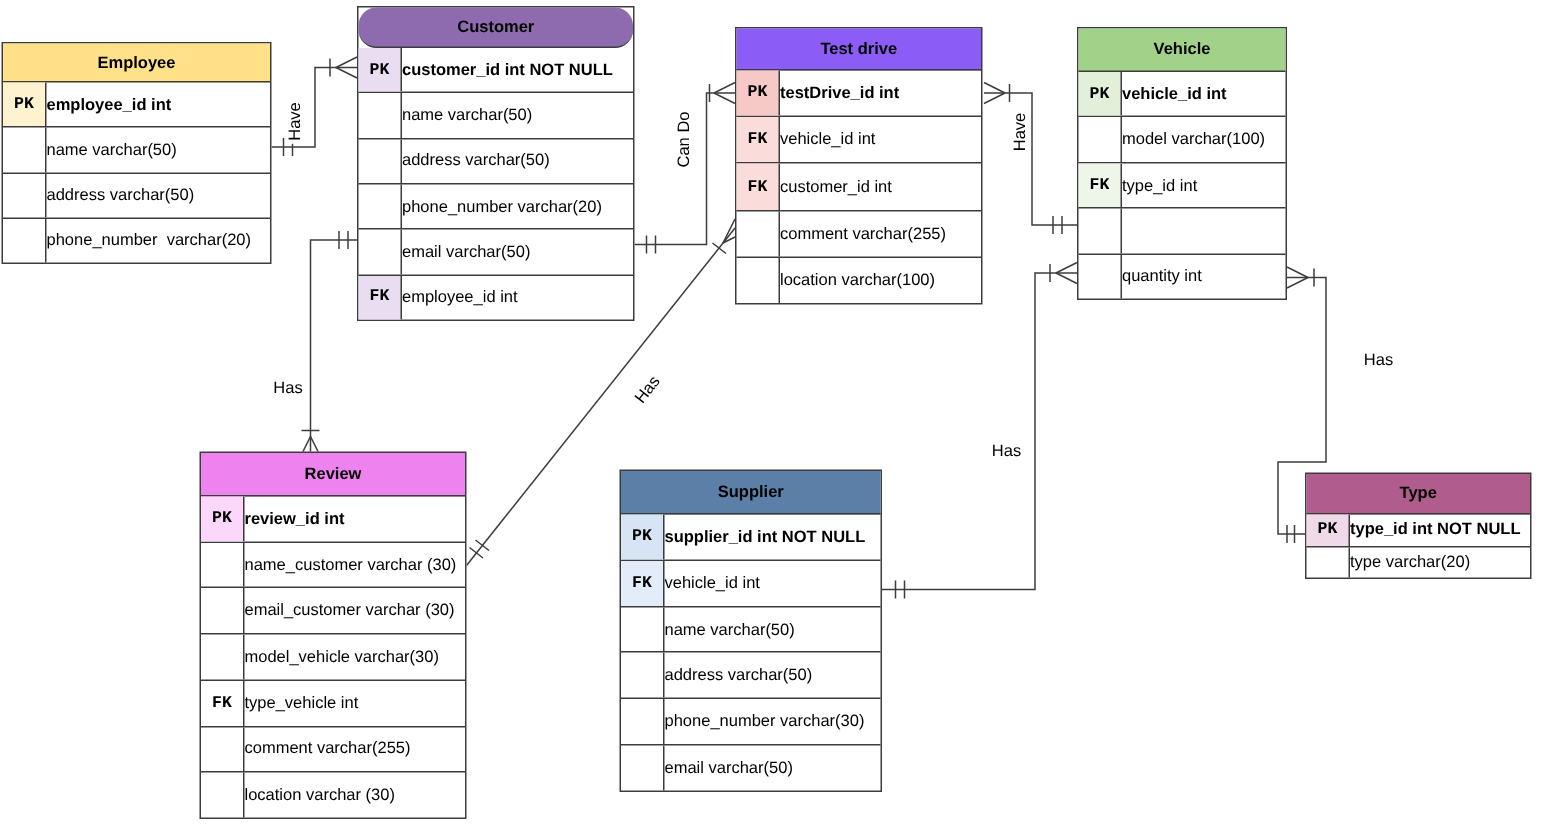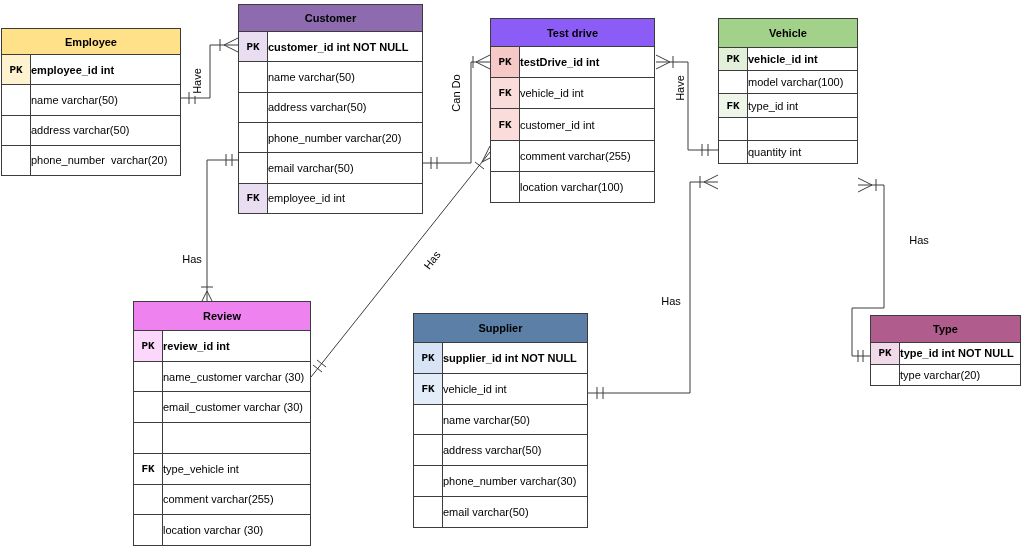--- a/index.html
+++ b/index.html
@@ -18,24 +18,24 @@
   .kc{flex:0 0 28px;display:flex;align-items:center;justify-content:center;
       font-weight:bold;border-right:1px solid #3c3c3c;font-size:11px;font-family:Liberation Mono, monospace;}
   .tc{flex:1 1 auto;display:flex;align-items:center;white-space:pre;overflow:hidden;}
   .rw.pk .tc{font-weight:bold;}
   .rw.pk .kc{background:var(--pk);}
   .rw.fk .kc{background:var(--fk);}
 
   #employee{left:1px;top:28px;width:180px;height:148px;text-align:center;--pk:#fff3cf;--fk:#fff8e3;}
   #employee .hd{height:25px;background:#ffe18a;}
   #customer{left:238px;top:4px;width:185px;height:210px;--pk:#e8ddf1;--fk:#e8ddf1;}
-  #customer .hd{height:26px;background:#8e6bae;}
+  #customer .hd{height:26px;background:#8e6bae;border-radius:12px;}
   #testdrive{left:490px;top:18px;width:165px;height:185px;--pk:#f6c9c7;--fk:#fadcda;}
   #testdrive .hd{height:27px;background:#8b5cf6;}
-  #vehicle{left:718px;top:18px;width:140px;height:146px;--pk:#e2f0da;--fk:#eef6e9;}
+  #vehicle{left:718px;top:18px;width:140px;height:182px;--pk:#e2f0da;--fk:#eef6e9;}
   #vehicle .hd{height:28px;background:#a2d189;}
   #review{left:133px;top:301px;width:178px;height:245px;--pk:#fbd7fb;--fk:#ffffff;}
   #review .hd{height:28px;background:#ee82ee;}
   #supplier{left:413px;top:313px;width:175px;height:215px;--pk:#d6e4f5;--fk:#e3edf9;}
   #supplier .hd{height:28px;background:#5b7fa6;}
   #type{left:870px;top:315px;width:151px;height:71px;--pk:#f0d9e8;--fk:#f0d9e8;}
   #type .hd{height:26px;background:#b05c8c;}
 
   .elabel{position:absolute;z-index:2;background:#ffffff;font-size:11px;color:#000;
           padding:0 2px;white-space:nowrap;transform:translate(-50%,-50%);}
@@ -210,20 +210,21 @@
     <div class="rw">
       <div class="kc"></div>
       <div class="tc">name_customer varchar (30)</div>
     </div>
     <div class="rw">
       <div class="kc"></div>
       <div class="tc">email_customer varchar (30)</div>
     </div>
     <div class="rw">
       <div class="kc"></div>
+      <div class="tc">model_vehicle varchar(30)</div>
     </div>
     <div class="rw fk">
       <div class="kc">FK</div>
       <div class="tc">type_vehicle int</div>
     </div>
     <div class="rw">
       <div class="kc"></div>
       <div class="tc">comment varchar(255)</div>
     </div>
     <div class="rw">

